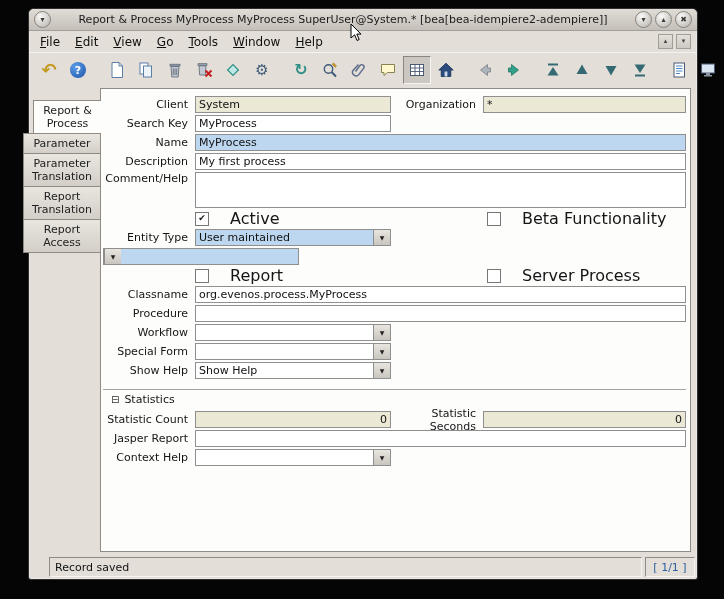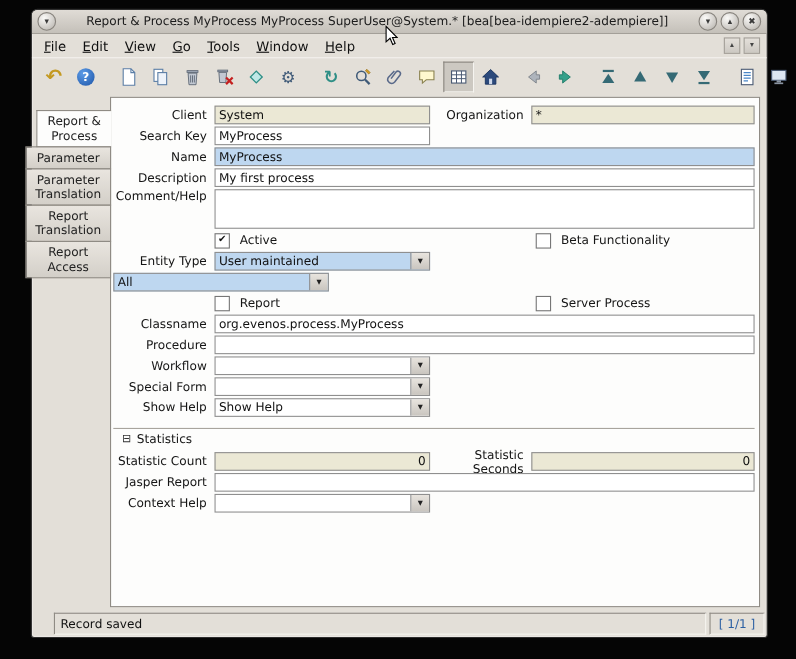--- a/index.html
+++ b/index.html
@@ -66,21 +66,21 @@
   .combo{padding:0;}
   .combo .cval{flex:1;min-width:0;padding:0 3px;height:100%;display:flex;align-items:center;overflow:hidden;}
   .combo .dd{width:16px;height:100%;flex:none;border-left:1px solid #8f8f8f;
              background:linear-gradient(#e8e4de,#c9c5bf);display:flex;align-items:center;
              justify-content:center;font-size:6px;color:#222;}
   .cbrow{padding-left:92px;box-sizing:border-box;}
   .cbgroup{display:flex;align-items:center;}
   .cbg1{width:292px;flex:none;}
   .cb{width:12px;height:12px;flex:none;border:1px solid #767676;background:#fff;
       display:flex;align-items:center;justify-content:center;font-size:9px;color:#111;line-height:1;}
-  .cblabel{margin-left:9px;font-size:11px;color:#151515;}
+  .cblabel{margin-left:21px;font-size:16px;color:#151515;}
   .group-sep{border-top:1px solid #a8a49d;margin:9px 0 3px 0;padding:3px 0 1px 8px;
              font-size:11px;color:#151515;display:flex;align-items:center;gap:5px;}
   .collapse-glyph{font-size:10px;color:#333;line-height:1;}
   
   .statusbar{height:20px;flex:none;display:flex;gap:3px;padding:1px 2px 2px 20px;align-items:stretch;}
   .status-cell{border:1px solid;border-color:#8f8b84 #f6f4f0 #f6f4f0 #8f8b84;
                display:flex;align-items:center;font-size:11px;padding:0 5px;box-sizing:border-box;}
   .status-msg{flex:1;color:#111;}
   .status-pos{width:50px;justify-content:center;color:#2b5fa2;}
   .cursor{position:absolute;left:350px;top:23px;z-index:10;}
@@ -343,21 +343,20 @@
         <div class="frow">
           <span class="flabel">Entity Type</span>
           <span class="ffield half combo blue">
             <span class="cval">User maintained</span>
             <span class="dd">▼</span>
           </span>
         </div>
 
         <div class="frow">
           <span class="ffield half combo blue">
-            <span class="cval">All</span>
             <span class="dd">▼</span>
           </span>
         </div>
 
         <div class="frow cbrow">
           <span class="cbgroup cbg1">
             <span class="cb"></span>
             <span class="cblabel">Report</span>
           </span>
           <span class="cbgroup">

